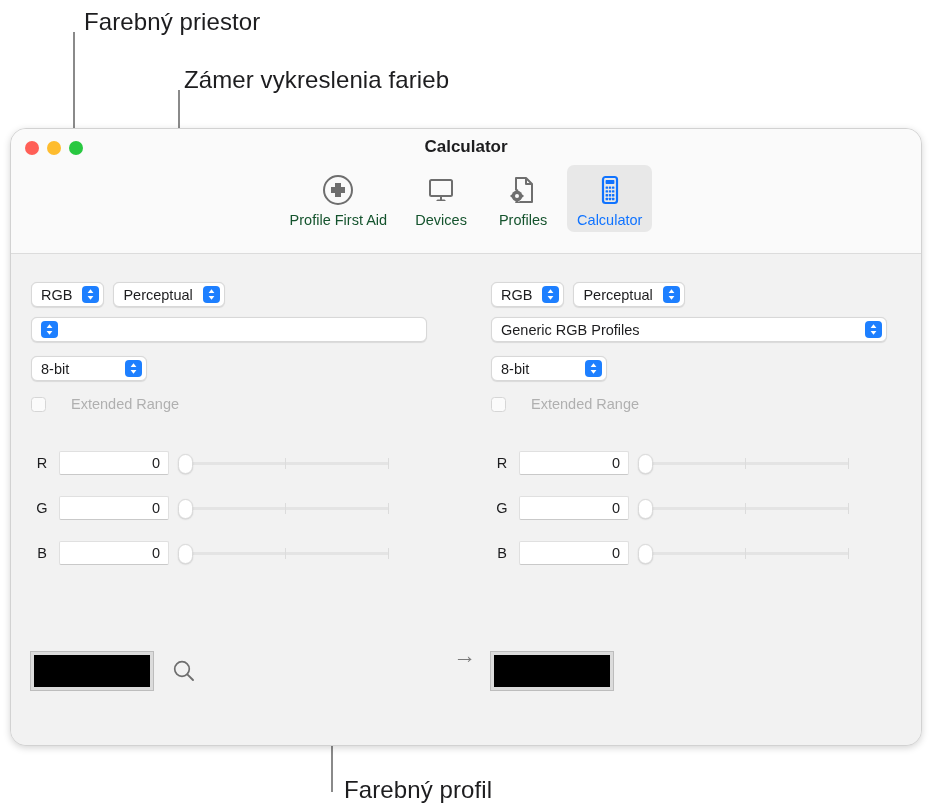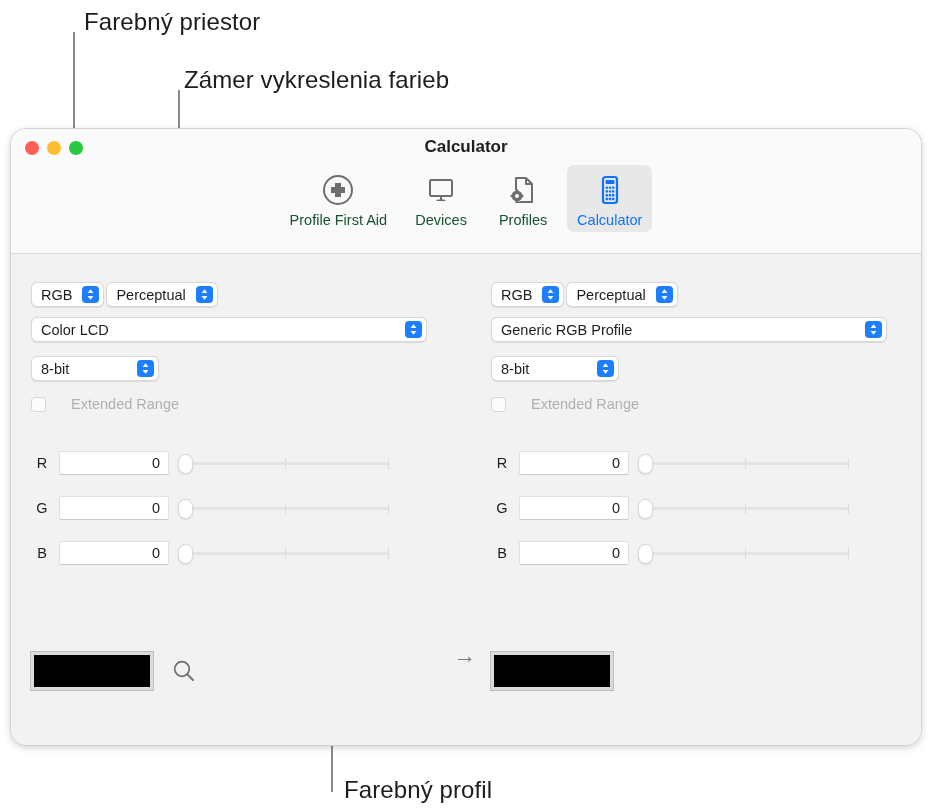--- a/index.html
+++ b/index.html
@@ -129,21 +129,21 @@
     width: 460px;
   }
   .panel.left  { left: 20px; }
   .panel.right { left: 480px; }
 
   .row-popups {
     position: absolute;
     top: 28px;
     left: 0;
     display: flex;
-    gap: 2px;
+    gap: 9px;
   }
   .popup {
     display: inline-flex;
     align-items: center;
     background: #ffffff;
     border: 1px solid #d8d8d8;
     border-radius: 6px;
     height: 25px;
     padding: 0 4px 0 9px;
     box-shadow: 0 0.5px 1px rgba(0,0,0,0.10);
@@ -178,21 +178,21 @@
     left: 0;
     width: 396px;
   }
   .panel.right .row-profile { width: 396px; }
 
   .row-depth {
     position: absolute;
     top: 102px;
     left: 0;
   }
-  .popup.depth { width: 128px; }
+  .popup.depth { width: 116px; }
   .popup.depth .pv { flex: 1; }
   .popup.depth .chev { margin-left: 0; }
 
   .row-ext {
     position: absolute;
     top: 142px;
     left: 0;
     display: flex;
     align-items: center;
     gap: 25px;
@@ -434,21 +434,20 @@
             <svg width="9" height="13" viewBox="0 0 9 13">
               <path d="M4.5 1.2L7.4 5H1.6z" fill="#fff"></path>
               <path d="M4.5 11.8L1.6 8h5.8z" fill="#fff"></path>
             </svg>
           </span>
         </div>
       </div>
 
       <div class="row-profile">
         <div class="popup wide">
-          <span class="pv">Color LCD</span>
           <span class="chev">
             <svg width="9" height="13" viewBox="0 0 9 13">
               <path d="M4.5 1.2L7.4 5H1.6z" fill="#fff"></path>
               <path d="M4.5 11.8L1.6 8h5.8z" fill="#fff"></path>
             </svg>
           </span>
         </div>
       </div>
 
       <div class="row-depth">
@@ -530,21 +529,21 @@
             <svg width="9" height="13" viewBox="0 0 9 13">
               <path d="M4.5 1.2L7.4 5H1.6z" fill="#fff"></path>
               <path d="M4.5 11.8L1.6 8h5.8z" fill="#fff"></path>
             </svg>
           </span>
         </div>
       </div>
 
       <div class="row-profile">
         <div class="popup wide">
-          <span class="pv">Generic RGB Profile</span>
+          <span class="pv">Generic RGB Profiles</span>
           <span class="chev">
             <svg width="9" height="13" viewBox="0 0 9 13">
               <path d="M4.5 1.2L7.4 5H1.6z" fill="#fff"></path>
               <path d="M4.5 11.8L1.6 8h5.8z" fill="#fff"></path>
             </svg>
           </span>
         </div>
       </div>
 
       <div class="row-depth">

